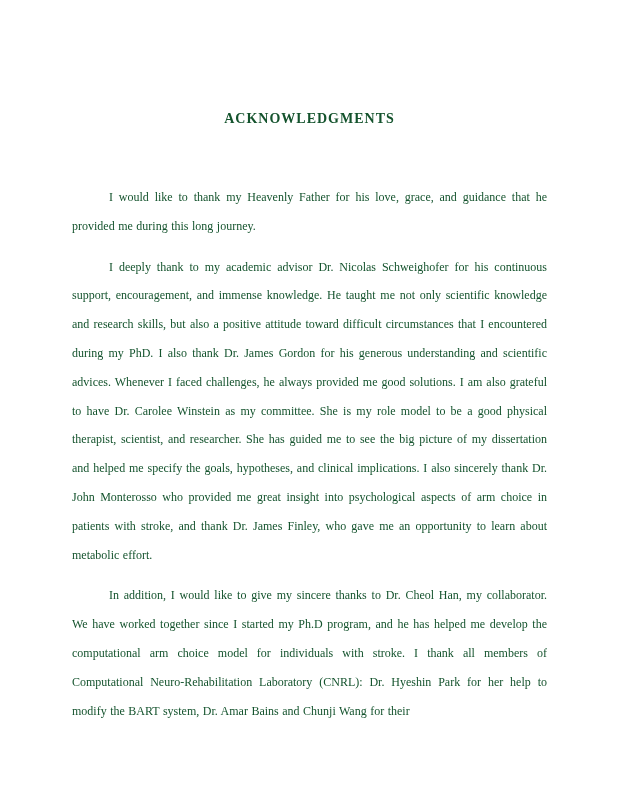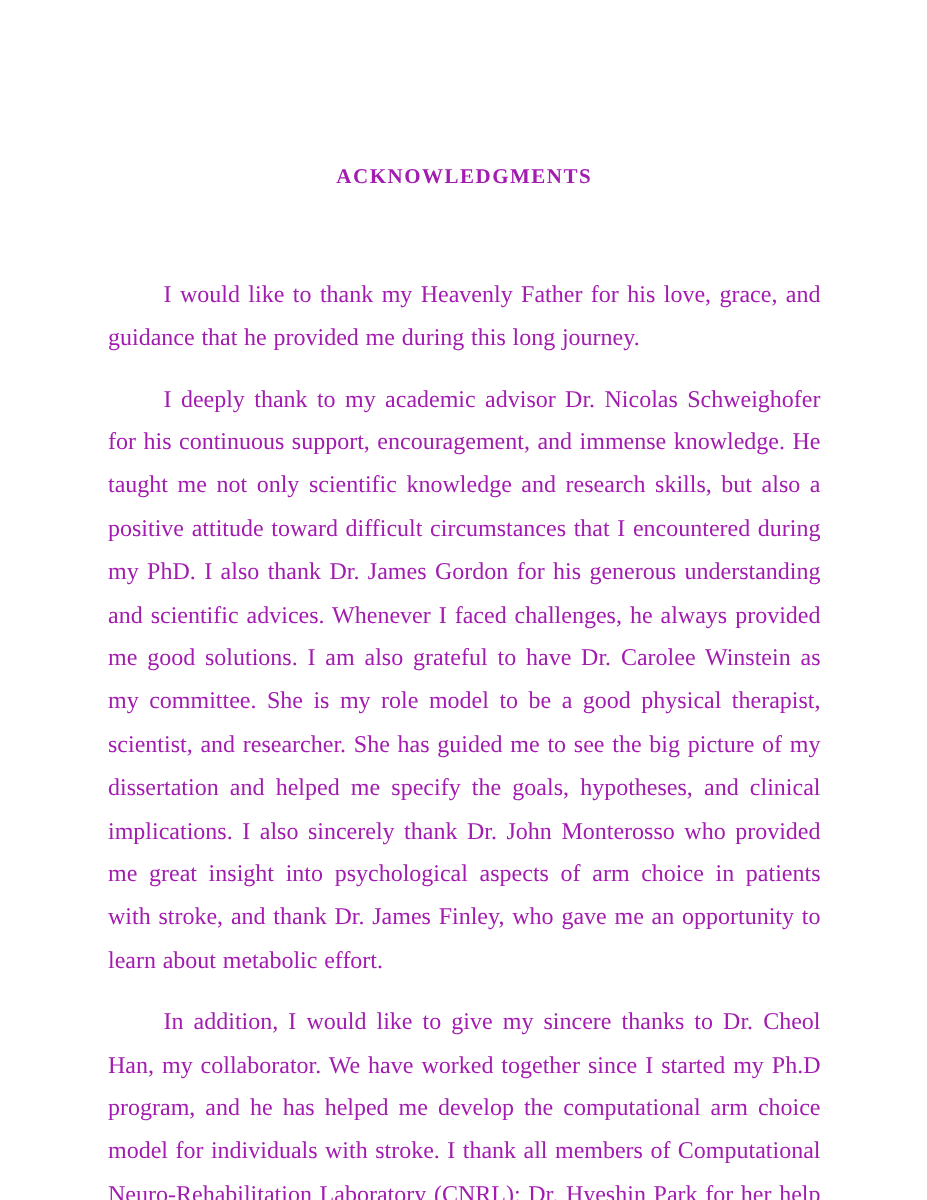--- a/index.html
+++ b/index.html
@@ -7,36 +7,36 @@
     padding: 0;
     background: #ffffff;
   }
   .page {
     position: relative;
     width: 618px;
     height: 800px;
     background: #ffffff;
     overflow: hidden;
     font-family: "Liberation Serif", serif;
-    color: #a21caf;
+    color: #14532d;
   }
   .content {
     padding: 110px 71px 0 72px;
   }
   .doc-title {
     margin: 0 0 56px 0;
     font-size: 14px;
     line-height: 17px;
     font-weight: bold;
     text-align: center;
     letter-spacing: 1px;
   }
   .doc-paragraph {
     margin: 12px 0 8px 0;
-    font-size: 16px;
+    font-size: 12px;
     line-height: 28.8px;
     text-align: justify;
     text-indent: 37px;
     word-spacing: 0.5px;
   }
   .page-number {
     position: absolute;
     top: 738px;
     left: 0;
     width: 100%;

